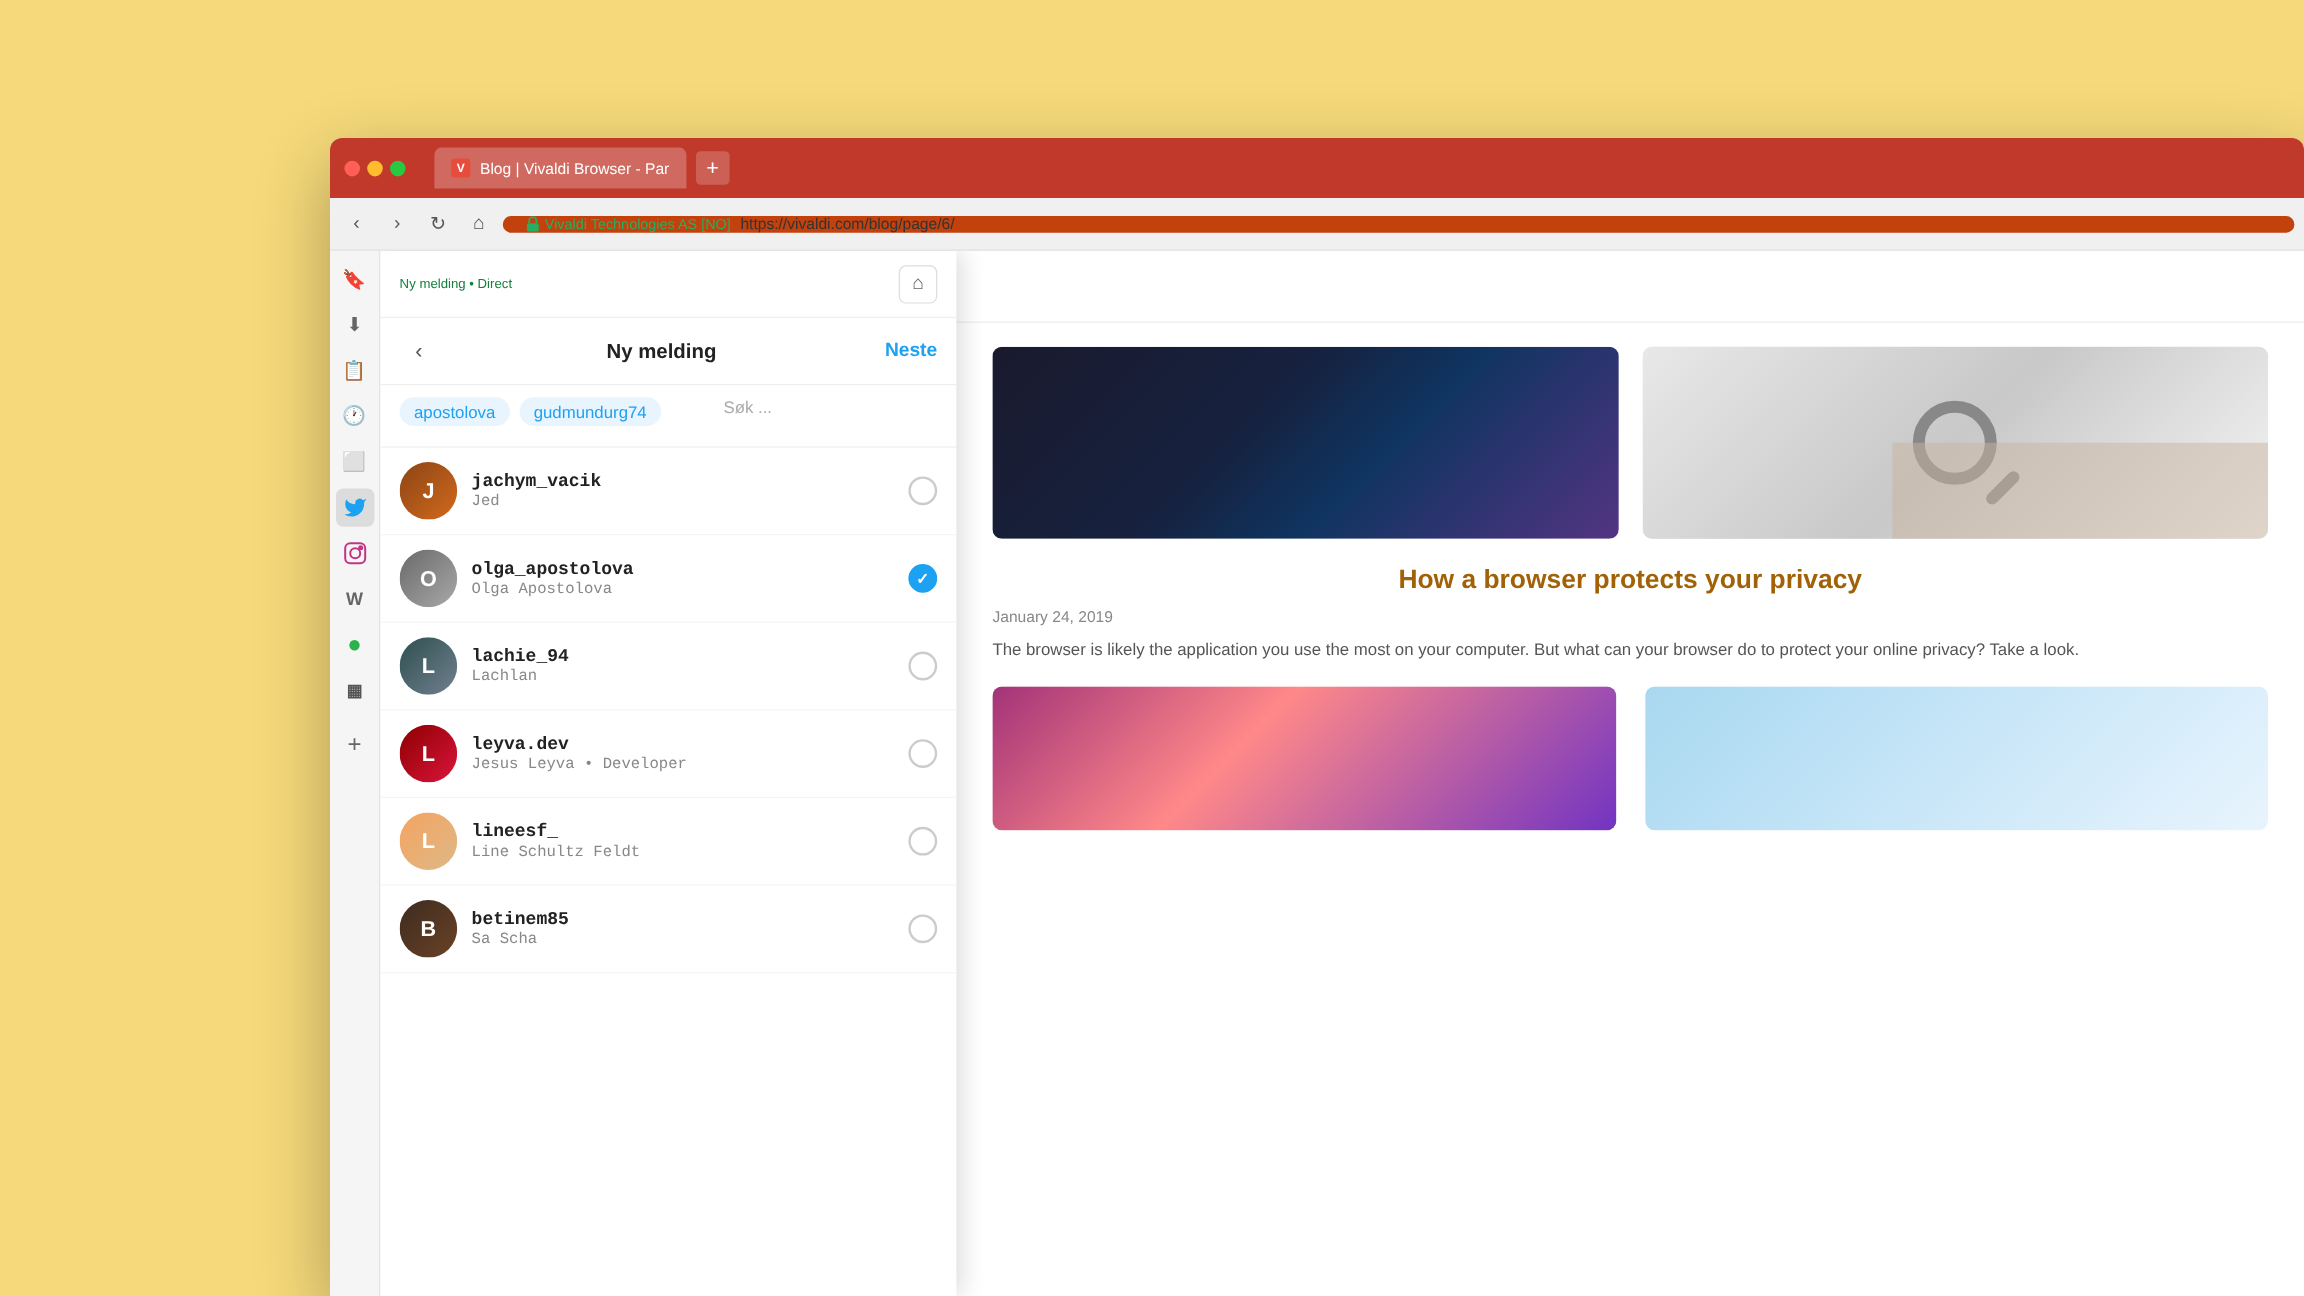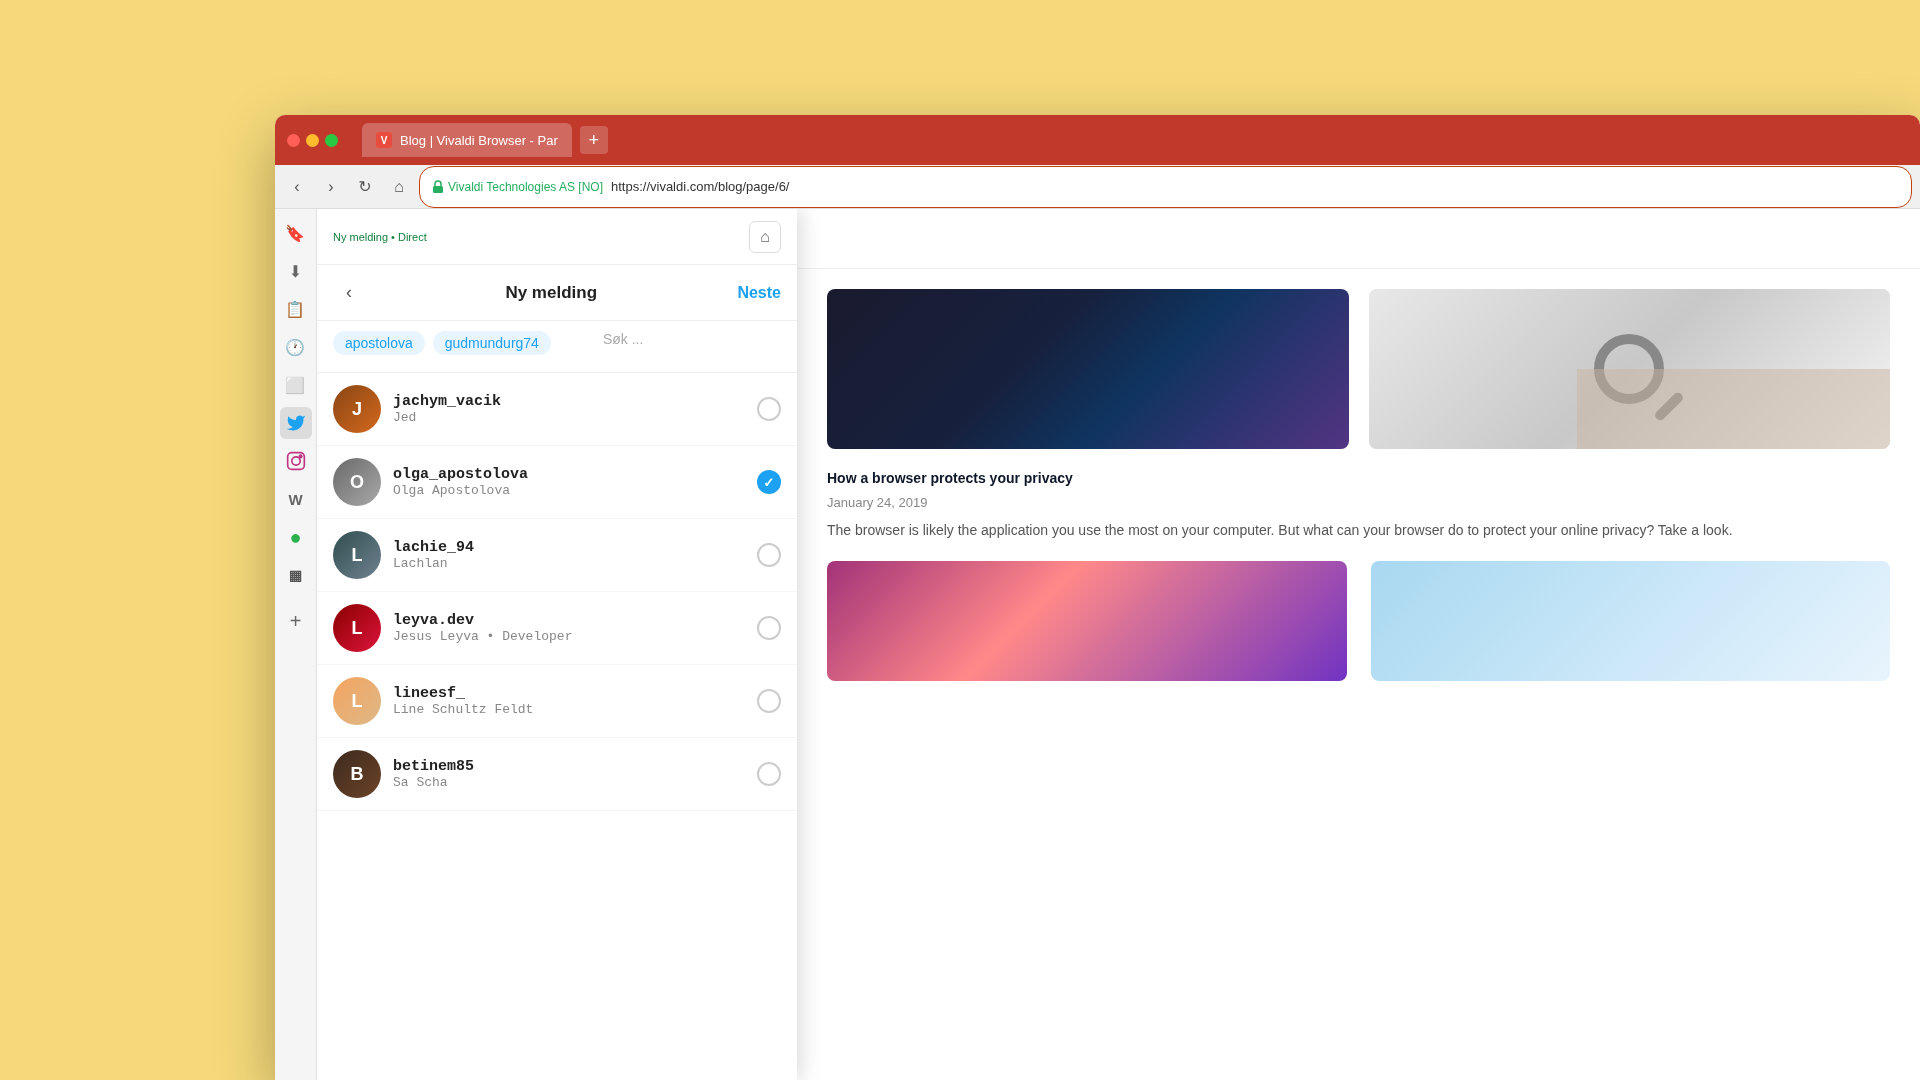--- a/index.html
+++ b/index.html
@@ -103,23 +103,23 @@
       display: flex;
       align-items: center;
       justify-content: center;
       border-radius: 4px;
       cursor: pointer;
       color: #555;
       font-size: 16px;
     }
     .url-bar {
       flex: 1;
-      height: 42px;
+      height: 14px;
       background: #fff;
-      border: 1px solid #c2410c;
+      border: 7px solid #c2410c;
       border-radius: 15px;
       display: flex;
       align-items: center;
       padding: 0 12px;
       gap: 8px;
       font-size: 13px;
       color: #333;
     }
     .ssl-badge {
       display: flex;
@@ -185,25 +185,26 @@
     }
     .site-nav-item {
       display: flex;
       align-items: center;
       gap: 4px;
       font-size: 16px;
       color: #333;
       cursor: pointer;
     }
     .article-title {
-      font-size: 14px;
+      font-size: 22px;
       font-weight: 600;
-      color: #0f172a;
+      color: #a16207;
       margin-bottom: 8px;
       line-height: 1.3;
+      text-align: center;
     }
     .article-date {
       font-size: 13px;
       color: #888;
       margin-bottom: 10px;
     }
     .article-excerpt {
       font-size: 14px;
       color: #555;
       line-height: 1.5;

